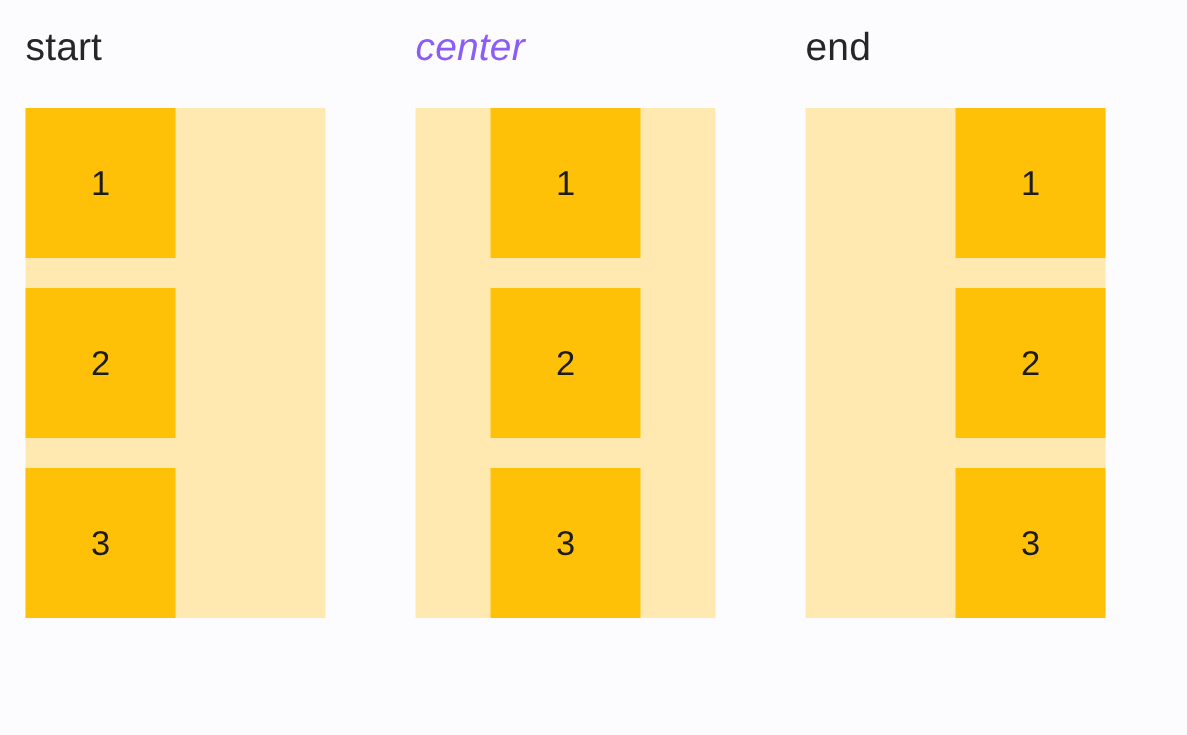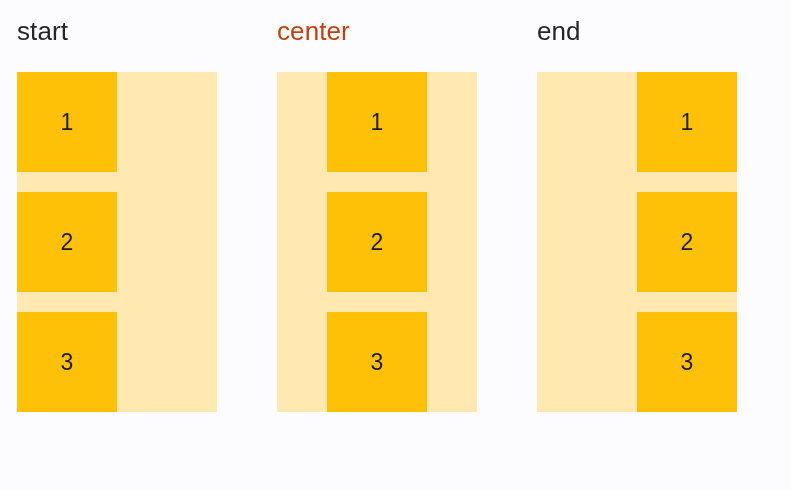--- a/index.html
+++ b/index.html
@@ -83,21 +83,21 @@
   <section class="demo-group g0">
     <h2 class="demo-label" style="color: rgb(38, 38, 38);">start</h2>
     <div class="flex-container align-start" style="background: rgb(255, 233, 176); align-items: flex-start;">
       <div class="flex-item" style="background: rgb(255, 193, 7); color: rgb(28, 28, 28);">1</div>
       <div class="flex-item" style="background: rgb(255, 193, 7); color: rgb(28, 28, 28);">2</div>
       <div class="flex-item" style="background: rgb(255, 193, 7); color: rgb(28, 28, 28);">3</div>
     </div>
   </section>
 
   <section class="demo-group g1">
-    <h2 class="demo-label" style="color: #c2410c;">center</h2>
+    <h2 class="demo-label" style="color: #8b5cf6; font-style: italic;">center</h2>
     <div class="flex-container align-center" style="background: rgb(255, 233, 176); align-items: center;">
       <div class="flex-item" style="background: rgb(255, 193, 7); color: rgb(28, 28, 28);">1</div>
       <div class="flex-item" style="background: rgb(255, 193, 7); color: rgb(28, 28, 28);">2</div>
       <div class="flex-item" style="background: rgb(255, 193, 7); color: rgb(28, 28, 28);">3</div>
     </div>
   </section>
 
   <section class="demo-group g2">
     <h2 class="demo-label" style="color: rgb(38, 38, 38); text-align: right;">end</h2>
     <div class="flex-container align-end" style="background: rgb(255, 233, 176); align-items: flex-end;">

